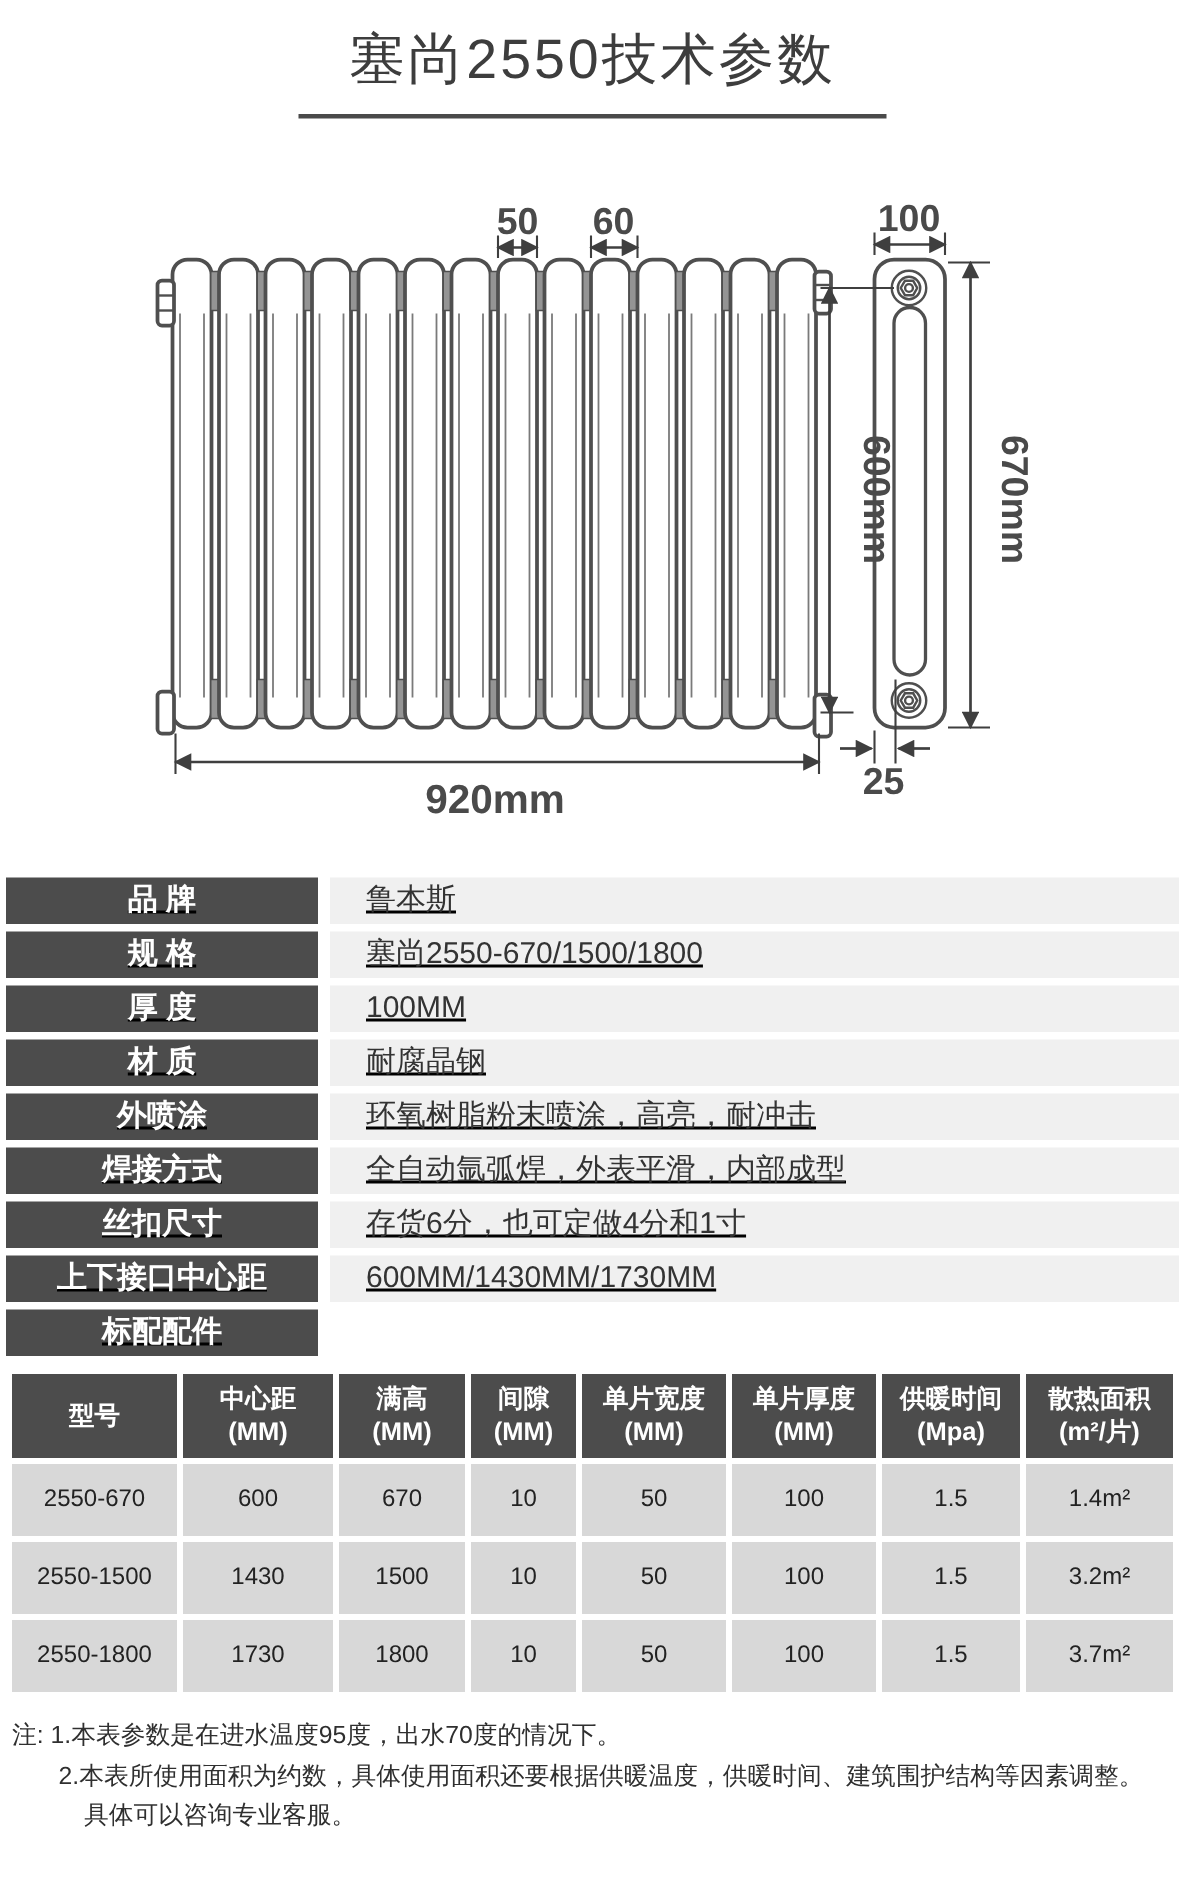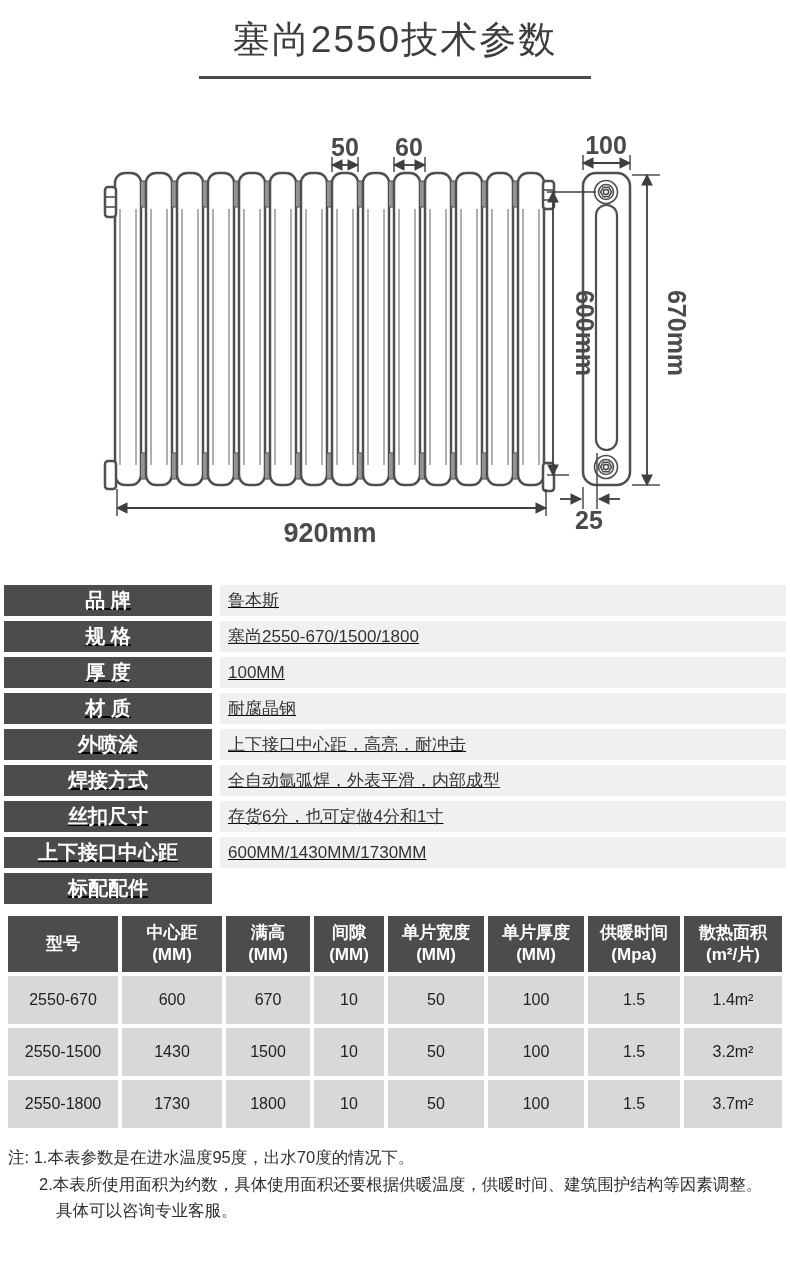--- a/index.html
+++ b/index.html
@@ -29,21 +29,21 @@
   .dimtext-lg{fill:#4a4a4a;font-weight:bold;font-size:27px;}
   
   .spec-list{margin:40px 4px 0 4px;}
   .spec-row{display:flex;height:31px;margin-bottom:5px;text-decoration:underline;}
   .spec-label{
     flex:none;width:208px;background:#4c4c4c;color:#ffffff;
     font-size:20px;font-weight:bold;text-align:center;line-height:31px;
   }
   .spec-value{
     flex:1;margin-left:8px;background:#f0f0f0;color:#333333;
-    font-size:17px;line-height:31px;padding-left:8px;white-space:nowrap;
+    font-size:20px;line-height:31px;padding-left:24px;white-space:nowrap;
   }
   
   .spec-table{
     width:782px;margin:8px auto 0 auto;border-collapse:separate;
     border-spacing:4px;table-layout:fixed;background:#ffffff;
   }
   .spec-table th{
     background:#4c4c4c;color:#ffffff;font-weight:bold;font-size:17px;
     line-height:1.3;padding:6px 0;vertical-align:middle;height:40px;
   }
@@ -226,21 +226,21 @@
   <div class="spec-row">
     <div class="spec-label">厚 度</div>
     <div class="spec-value">100MM</div>
   </div>
   <div class="spec-row">
     <div class="spec-label">材 质</div>
     <div class="spec-value">耐腐晶钢</div>
   </div>
   <div class="spec-row">
     <div class="spec-label">外喷涂</div>
-    <div class="spec-value">上下接口中心距，高亮，耐冲击</div>
+    <div class="spec-value">环氧树脂粉末喷涂，高亮，耐冲击</div>
   </div>
   <div class="spec-row">
     <div class="spec-label">焊接方式</div>
     <div class="spec-value">全自动氩弧焊，外表平滑，内部成型</div>
   </div>
   <div class="spec-row">
     <div class="spec-label">丝扣尺寸</div>
     <div class="spec-value">存货6分，也可定做4分和1寸</div>
   </div>
   <div class="spec-row">

